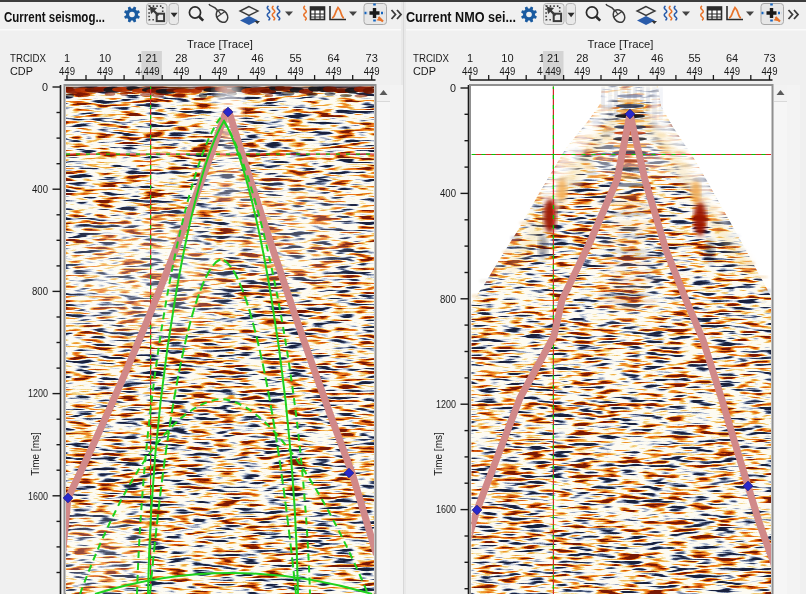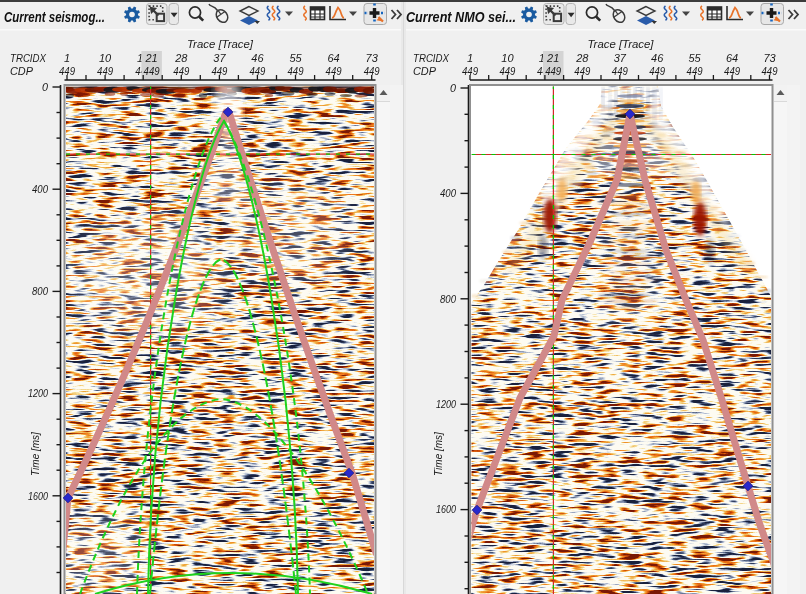--- a/index.html
+++ b/index.html
@@ -1,14 +1,14 @@
 <!DOCTYPE html>
 <html><head><meta charset="utf-8"><style>
 html,body{margin:0;padding:0;background:#f0f0f0;width:806px;height:594px;overflow:hidden;font-family:"Liberation Sans",sans-serif;}
-#app{position:relative;width:654px;height:594px;font-style:italic;}
+#app{position:relative;width:654px;height:594px;}
 svg{position:absolute;left:0;top:0;}
 </style></head>
 <body>
 <div id="app">
 <svg width="806" height="594" viewBox="0 0 806 594" font-family="Liberation Sans, sans-serif">
 <defs>
 <filter id="seis" x="-2%" y="-2%" width="104%" height="104%" color-interpolation-filters="sRGB">
   <feTurbulence type="fractalNoise" baseFrequency="0.042 0.28" numOctaves="2" seed="7"></feTurbulence>
   <feColorMatrix type="matrix" values="1 0 0 0 0  1 0 0 0 0  1 0 0 0 0  0 0 0 0 1"></feColorMatrix>
   <feComponentTransfer>

